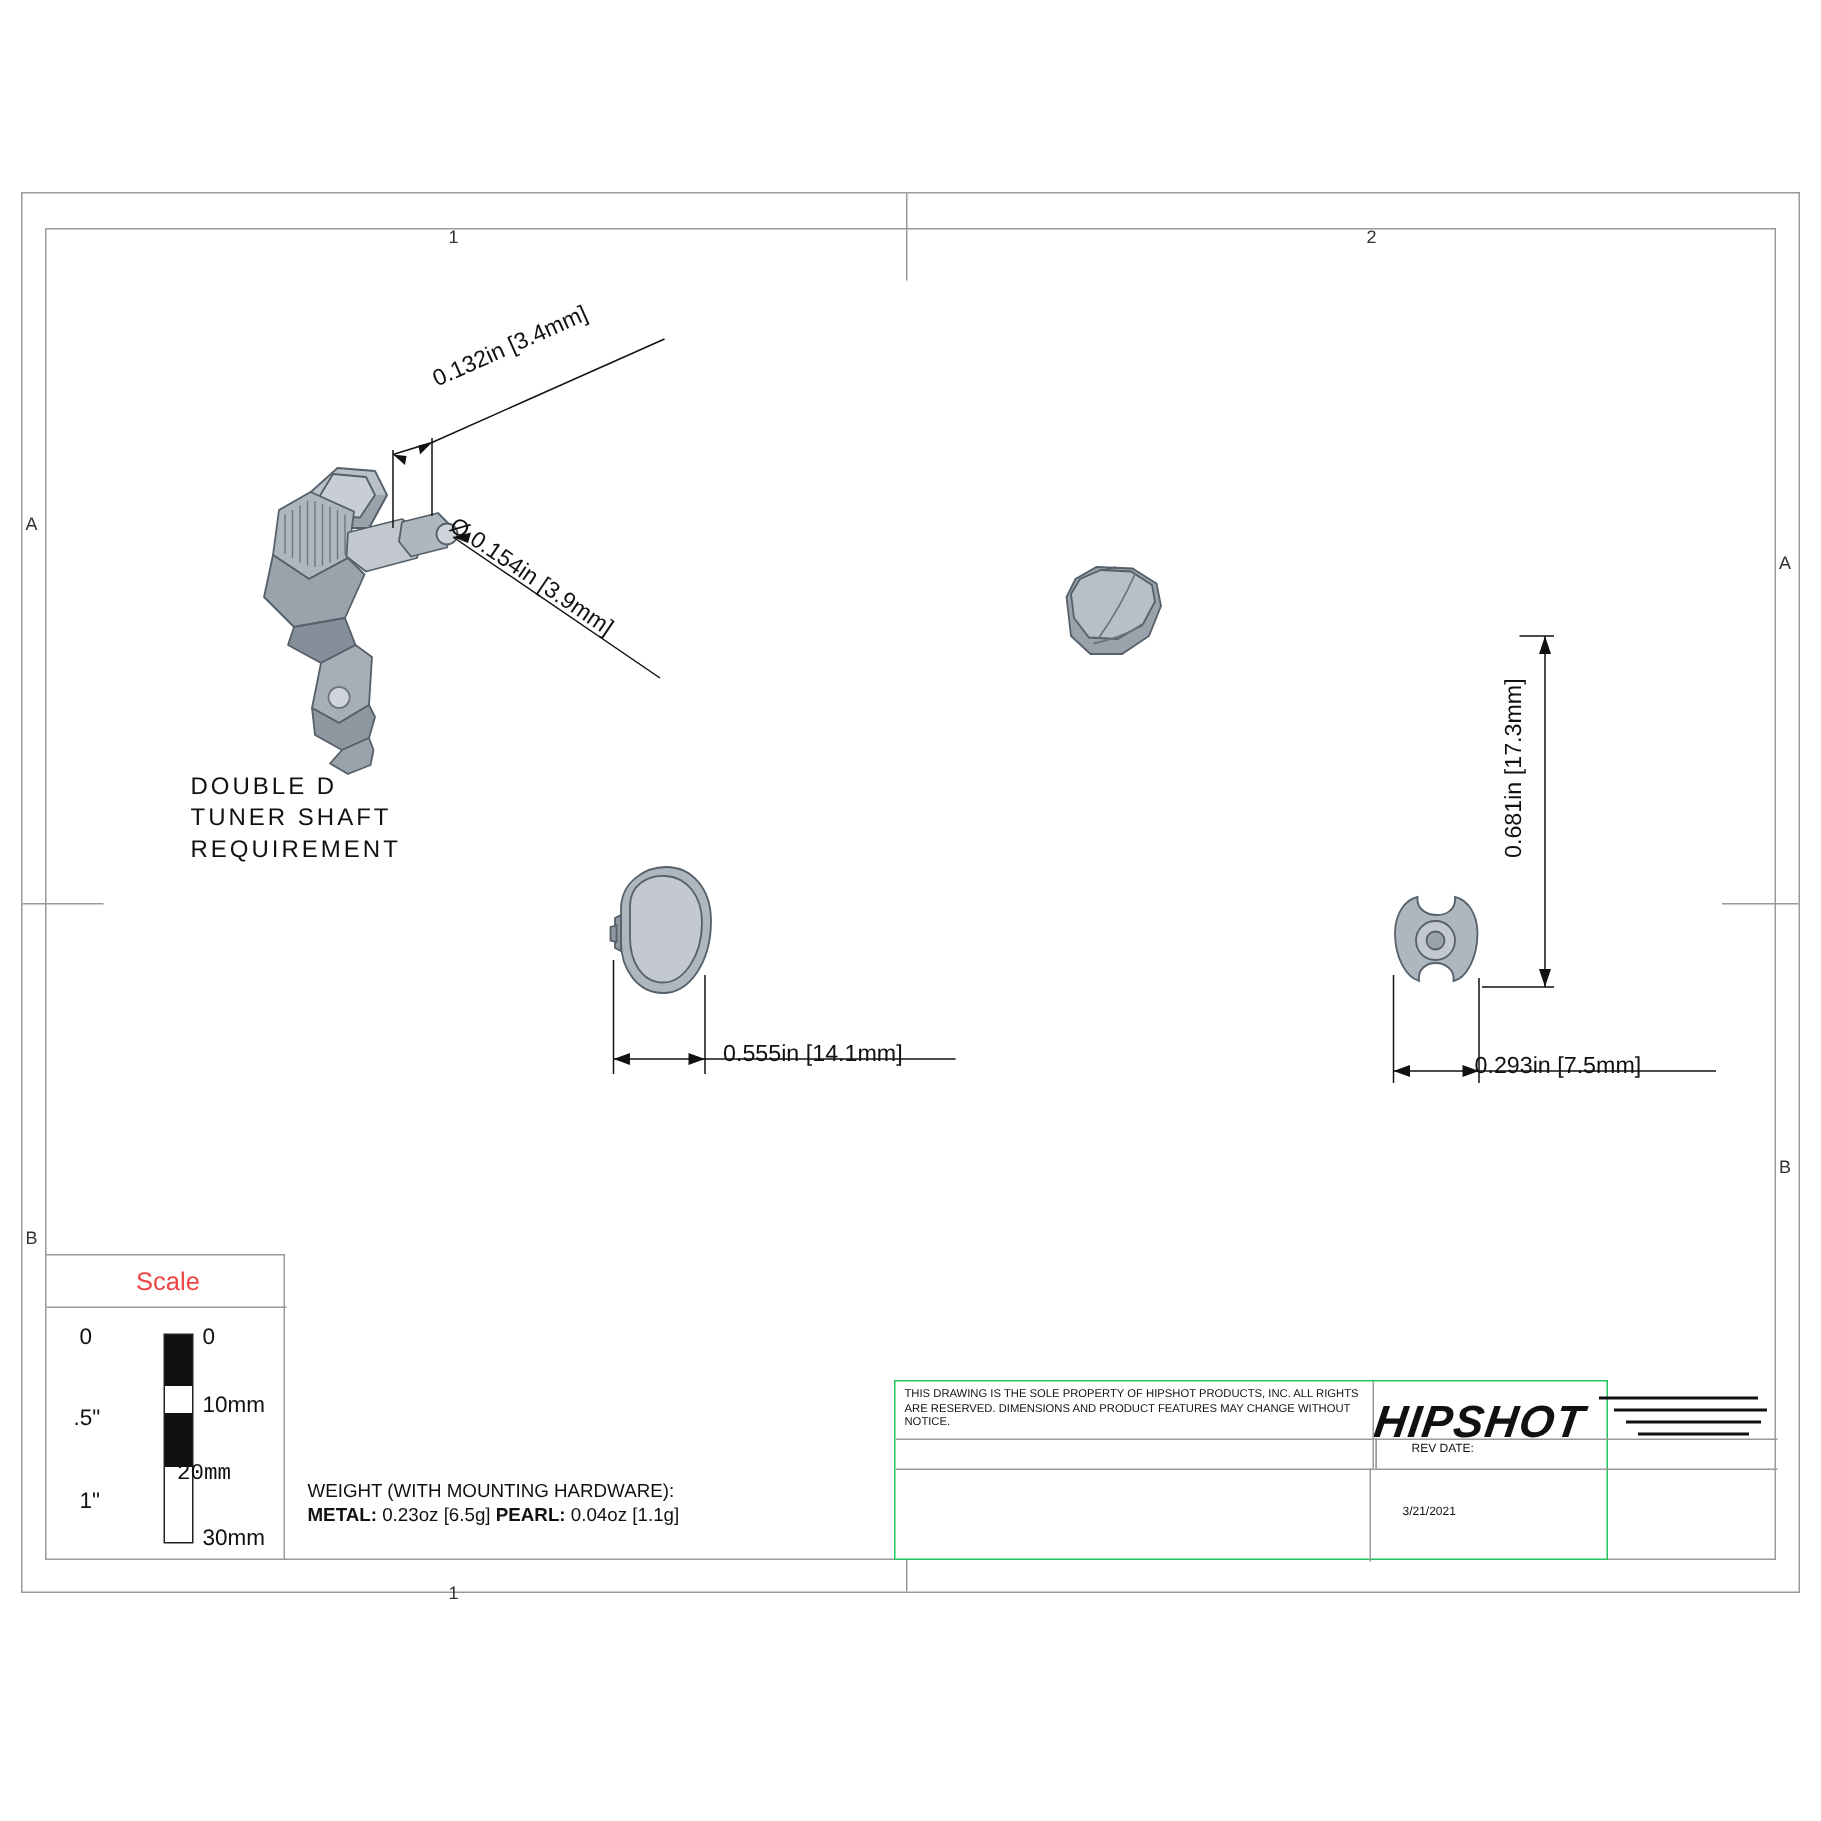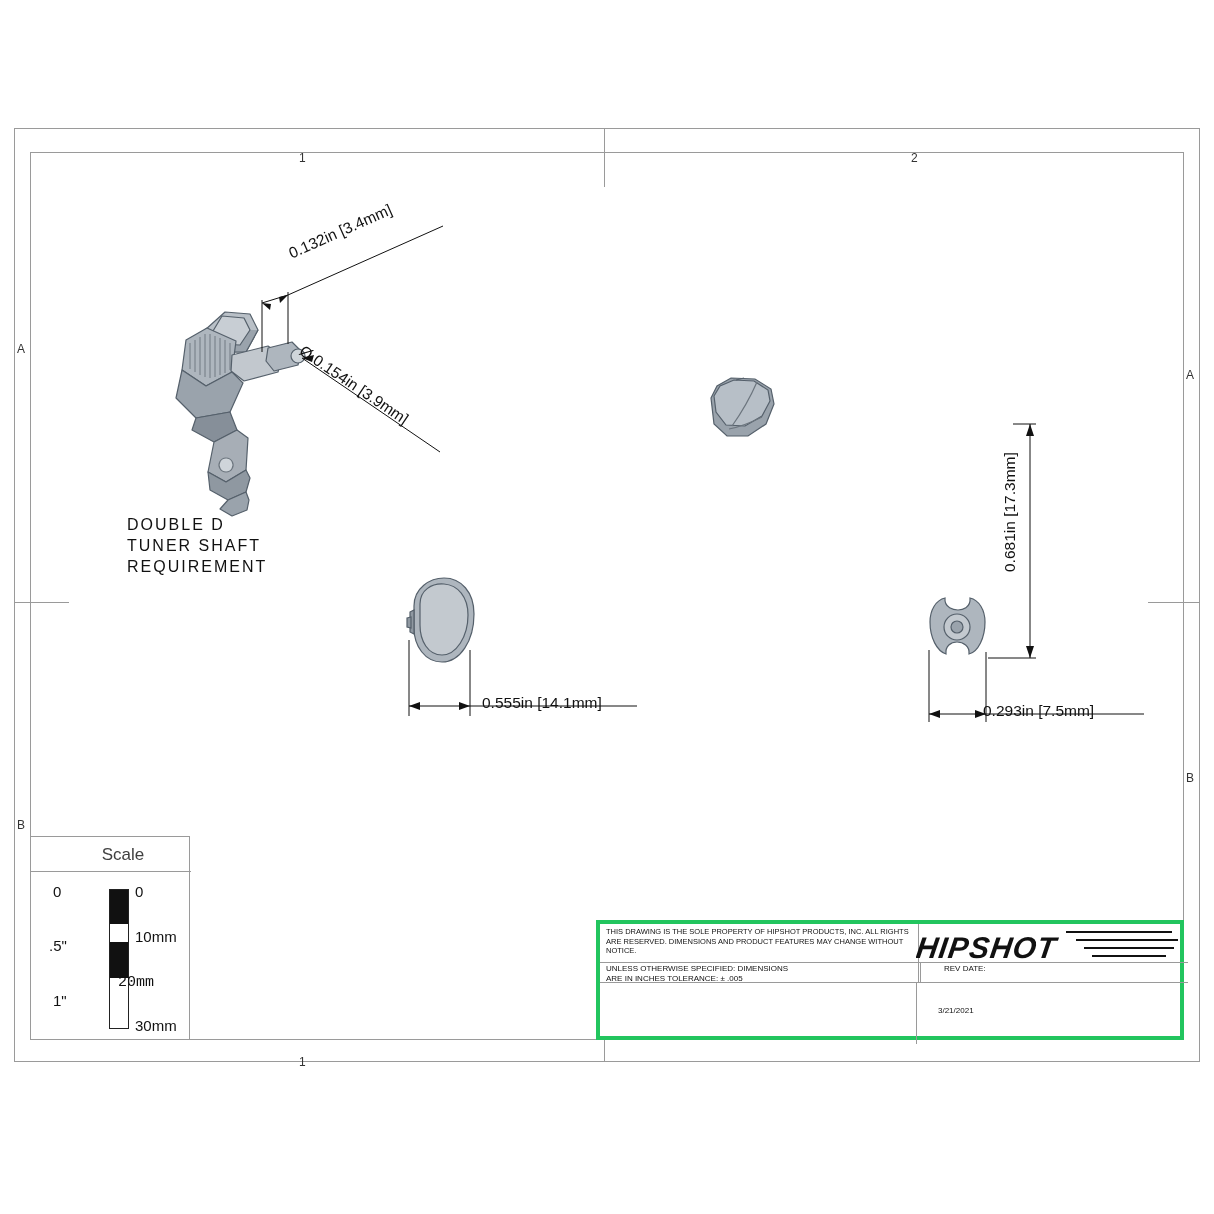--- a/index.html
+++ b/index.html
@@ -10,30 +10,30 @@
   .frame-inner{position:absolute;left:30px;top:152px;width:1154px;height:888px;border:1px solid #9a9a9a;box-sizing:border-box;}
 
   .zone-label{position:absolute;font-size:12px;color:#333;letter-spacing:.5px;}
   .tick{position:absolute;background:#9a9a9a;}
 
   .dim-text{position:absolute;font-size:15.5px;color:#111;white-space:nowrap;font-family:"Liberation Sans",sans-serif;}
   .note{position:absolute;font-size:16px;letter-spacing:2px;line-height:21px;color:#111;white-space:pre;}
 
   
   .scale-box{position:absolute;left:30px;top:836px;width:160px;height:204px;border:1px solid #9a9a9a;box-sizing:border-box;background:#fff;}
-  .scale-title{position:absolute;left:12px;top:8px;width:160px;text-align:center;font-size:17px;color:#404040;}
+  .scale-title{position:absolute;left:1px;top:8px;width:160px;text-align:center;font-size:17px;color:#ef4444;}
   .scale-title-rule{position:absolute;left:0;top:34px;width:160px;height:1px;background:#9a9a9a;}
   .scale-lbl{position:absolute;font-size:15px;color:#111;}
   .ruler{position:absolute;left:78px;top:52px;width:20px;height:140px;border:1px solid #222;box-sizing:border-box;}
   .ruler .seg{position:absolute;left:0;width:18px;}
   .ruler .dark{background:#111;}
   .ruler .light{background:#fff;}
 
   
-  .tb{position:absolute;left:596px;top:920px;width:588px;height:120px;border:4px solid #22c55e;box-sizing:border-box;background:#fff;padding-left:16px;}
+  .tb{position:absolute;left:596px;top:920px;width:476px;height:120px;border:1px solid #22c55e;box-sizing:border-box;background:#fff;padding-left:16px;}
   .tb .vline{position:absolute;top:0;width:1px;height:120px;background:#9a9a9a;}
   .tb .hline{position:absolute;left:0;height:1px;background:#9a9a9a;}
   .tb-text{position:absolute;font-size:7.5px;color:#111;line-height:9.5px;white-space:pre;}
   .tb-small{position:absolute;font-size:8px;color:#111;line-height:10px;}
   .tb-title{position:absolute;font-size:16px;color:#111;line-height:21px;letter-spacing:.4px;white-space:pre;}
   .tb-addr{position:absolute;font-size:12.5px;font-style:italic;color:#111;line-height:18px;text-align:right;white-space:nowrap;font-family:"Liberation Sans",sans-serif;}
 
   .weight{position:absolute;left:205px;top:986px;font-size:12.5px;color:#111;line-height:16px;white-space:nowrap;}
   .weight b{font-weight:bold;}
 
@@ -182,20 +182,24 @@
       <div class="seg dark" style="top:52px;height:36px;"></div>
       <div class="seg light" style="top:88px;height:50px;"></div>
     </div>
 
     <div class="scale-lbl" style="left:104px;top:46px;">0</div>
     <div class="scale-lbl" style="left:104px;top:91px;">10mm</div>
     <div class="scale-lbl" style="left:87px;top:137px;font-family:Liberation Mono, monospace;">20mm</div>
     <div class="scale-lbl" style="left:104px;top:180px;">30mm</div>
   </div>
 
+  <div class="weight">
+    <span>WEIGHT (WITH MOUNTING HARDWARE):</span><br>
+    <b>METAL:</b><span> 0.23oz [6.5g] </span><b>PEARL:</b><span> 0.04oz [1.1g]</span>
+  </div>
 
   <div class="tb">
     <div class="vline" style="left:318px;height:58px;"></div>
     <div class="vline" style="left:318px;top:0;height:0px;"></div>
     <div class="vline" style="left:320px;top:0;height:0;"></div>
     <div class="hline" style="top:38px;width:588px;"></div>
     <div class="hline" style="top:58px;width:588px;"></div>
     <div class="vline" style="left:320px;top:38px;height:20px;"></div>
     <div class="vline" style="left:320px;top:0;height:0;"></div>
     <div class="vline" style="left:320px;top:38px;height:0;"></div>
@@ -221,22 +225,20 @@
     <div class="vline" style="left:320px;top:0;height:0;"></div>
     <div class="vline" style="left:320px;top:0;height:0;"></div>
     <div class="vline" style="left:320px;top:0;height:0;"></div>
     <div class="vline" style="left:320px;top:0;height:0;"></div>
     <div class="vline" style="left:320px;top:0;height:0;"></div>
     <div class="vline" style="left:316px;top:58px;height:62px;"></div>
 
     <div class="tb-text" style="left:6px;top:3px;width:306px;">THIS DRAWING IS THE SOLE PROPERTY OF HIPSHOT PRODUCTS, INC. ALL RIGHTS
 ARE RESERVED. DIMENSIONS AND PRODUCT FEATURES MAY CHANGE WITHOUT
 NOTICE.</div>
-    <div class="tb-text" style="left:6px;top:40px;width:306px;font-size:8px;line-height:10px;">UNLESS OTHERWISE SPECIFIED: DIMENSIONS
-ARE IN INCHES TOLERANCE: ± .005</div>
     <div class="tb-small" style="left:344px;top:40px;">REV DATE:</div>
     <div class="tb-small" style="left:338px;top:50px;margin-top:32px;">3/21/2021</div>
 
 
   </div>
 
   <div class="logo">
     <svg width="266" height="52" viewBox="0 0 266 52">
       <g fill="#111">
         <text x="4" y="36" font-family="Liberation Sans, sans-serif" font-size="30" font-weight="bold" font-style="italic" letter-spacing="1" transform="skewX(-8)">HIPSHOT</text>

